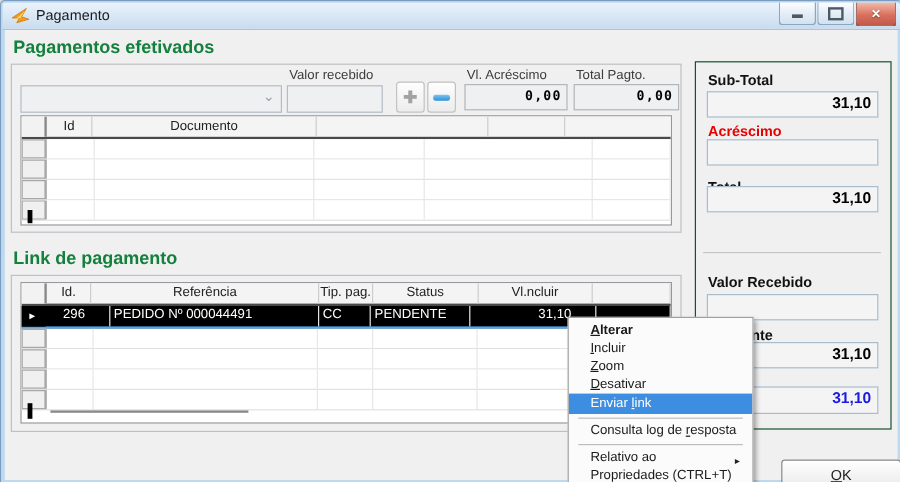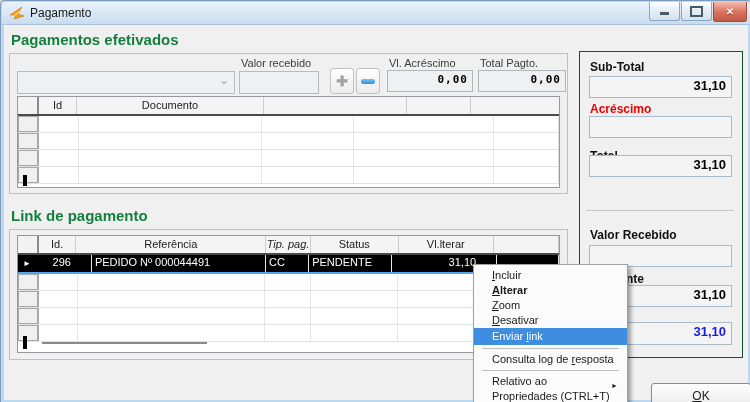--- a/index.html
+++ b/index.html
@@ -163,23 +163,23 @@
   <div class="h1" style="left:10px;top:206px;">Link de pagamento</div>
 
   <div class="group" style="left:8px;top:228px;width:557px;height:129px;"></div>
 
   <div class="grid" id="grid2" style="left:16px;top:234px;width:541px;height:116px;">
 
   <div class="ghead">
         <div class="mcell"></div>
         <div class="hcell" style="width: 37px;">Id.</div>
         <div class="hcell" style="width: 191px;">Referência</div>
-        <div class="hcell" style="width: 44px; font-style: italic;">Tip. pag.</div>
+        <div class="hcell" style="width: 44px;">Tip. pag.</div>
         <div class="hcell" style="width: 88px;">Status</div>
-        <div class="hcell" style="width: 95px;">Vl.lterar</div>
+        <div class="hcell" style="width: 95px;">Vl.ncluir</div>
         <div class="hcell" style="width: 65px;"></div>
       </div>
       <div class="grow sel">
         <div class="mcell">
           <span class="selarrow">►</span>
         </div>
         <div class="dcell al-r" style="width: 37px;">296</div>
         <div class="dcell al-l" style="width: 191px;">PEDIDO Nº 000044491</div>
         <div class="dcell al-l" style="width: 44px;">CC</div>
         <div class="dcell al-l" style="width: 88px;">PENDENTE</div>
@@ -243,22 +243,22 @@
 
     <span class="plabel" style="left:10px;top:220px;">Pendente</span>
     <div class="pfield" style="left:9px;top:233px;width:136px;height:20px;">31,10</div>
 
     <div class="pfield blue" style="left:9px;top:270px;width:136px;height:21px;">31,10</div>
   </div>
 
   <button class="okbtn" id="okbtn" style="left:650px;top:382px;width:100px;height:26px;"><u>O</u>K</button>
 
   <div class="menu" id="ctxmenu" style="left:472px;top:263px;width:153px;height:139px;">
+      <div class="mi bold"><u>A</u>lterar</div>
       <div class="mi"><u>I</u>ncluir</div>
-      <div class="mi bold"><u>A</u>lterar</div>
       <div class="mi"><u>Z</u>oom</div>
       <div class="mi"><u>D</u>esativar</div>
       <div class="mi hl">Enviar <u>l</u>ink</div>
       <div class="msep"></div>
       <div class="mi">Consulta log de <u>r</u>esposta</div>
       <div class="msep"></div>
       <div class="mi">Relativo ao<span class="marrow">►</span></div>
       <div class="mi">Propriedades (CTRL+T)</div>
     </div>
 

